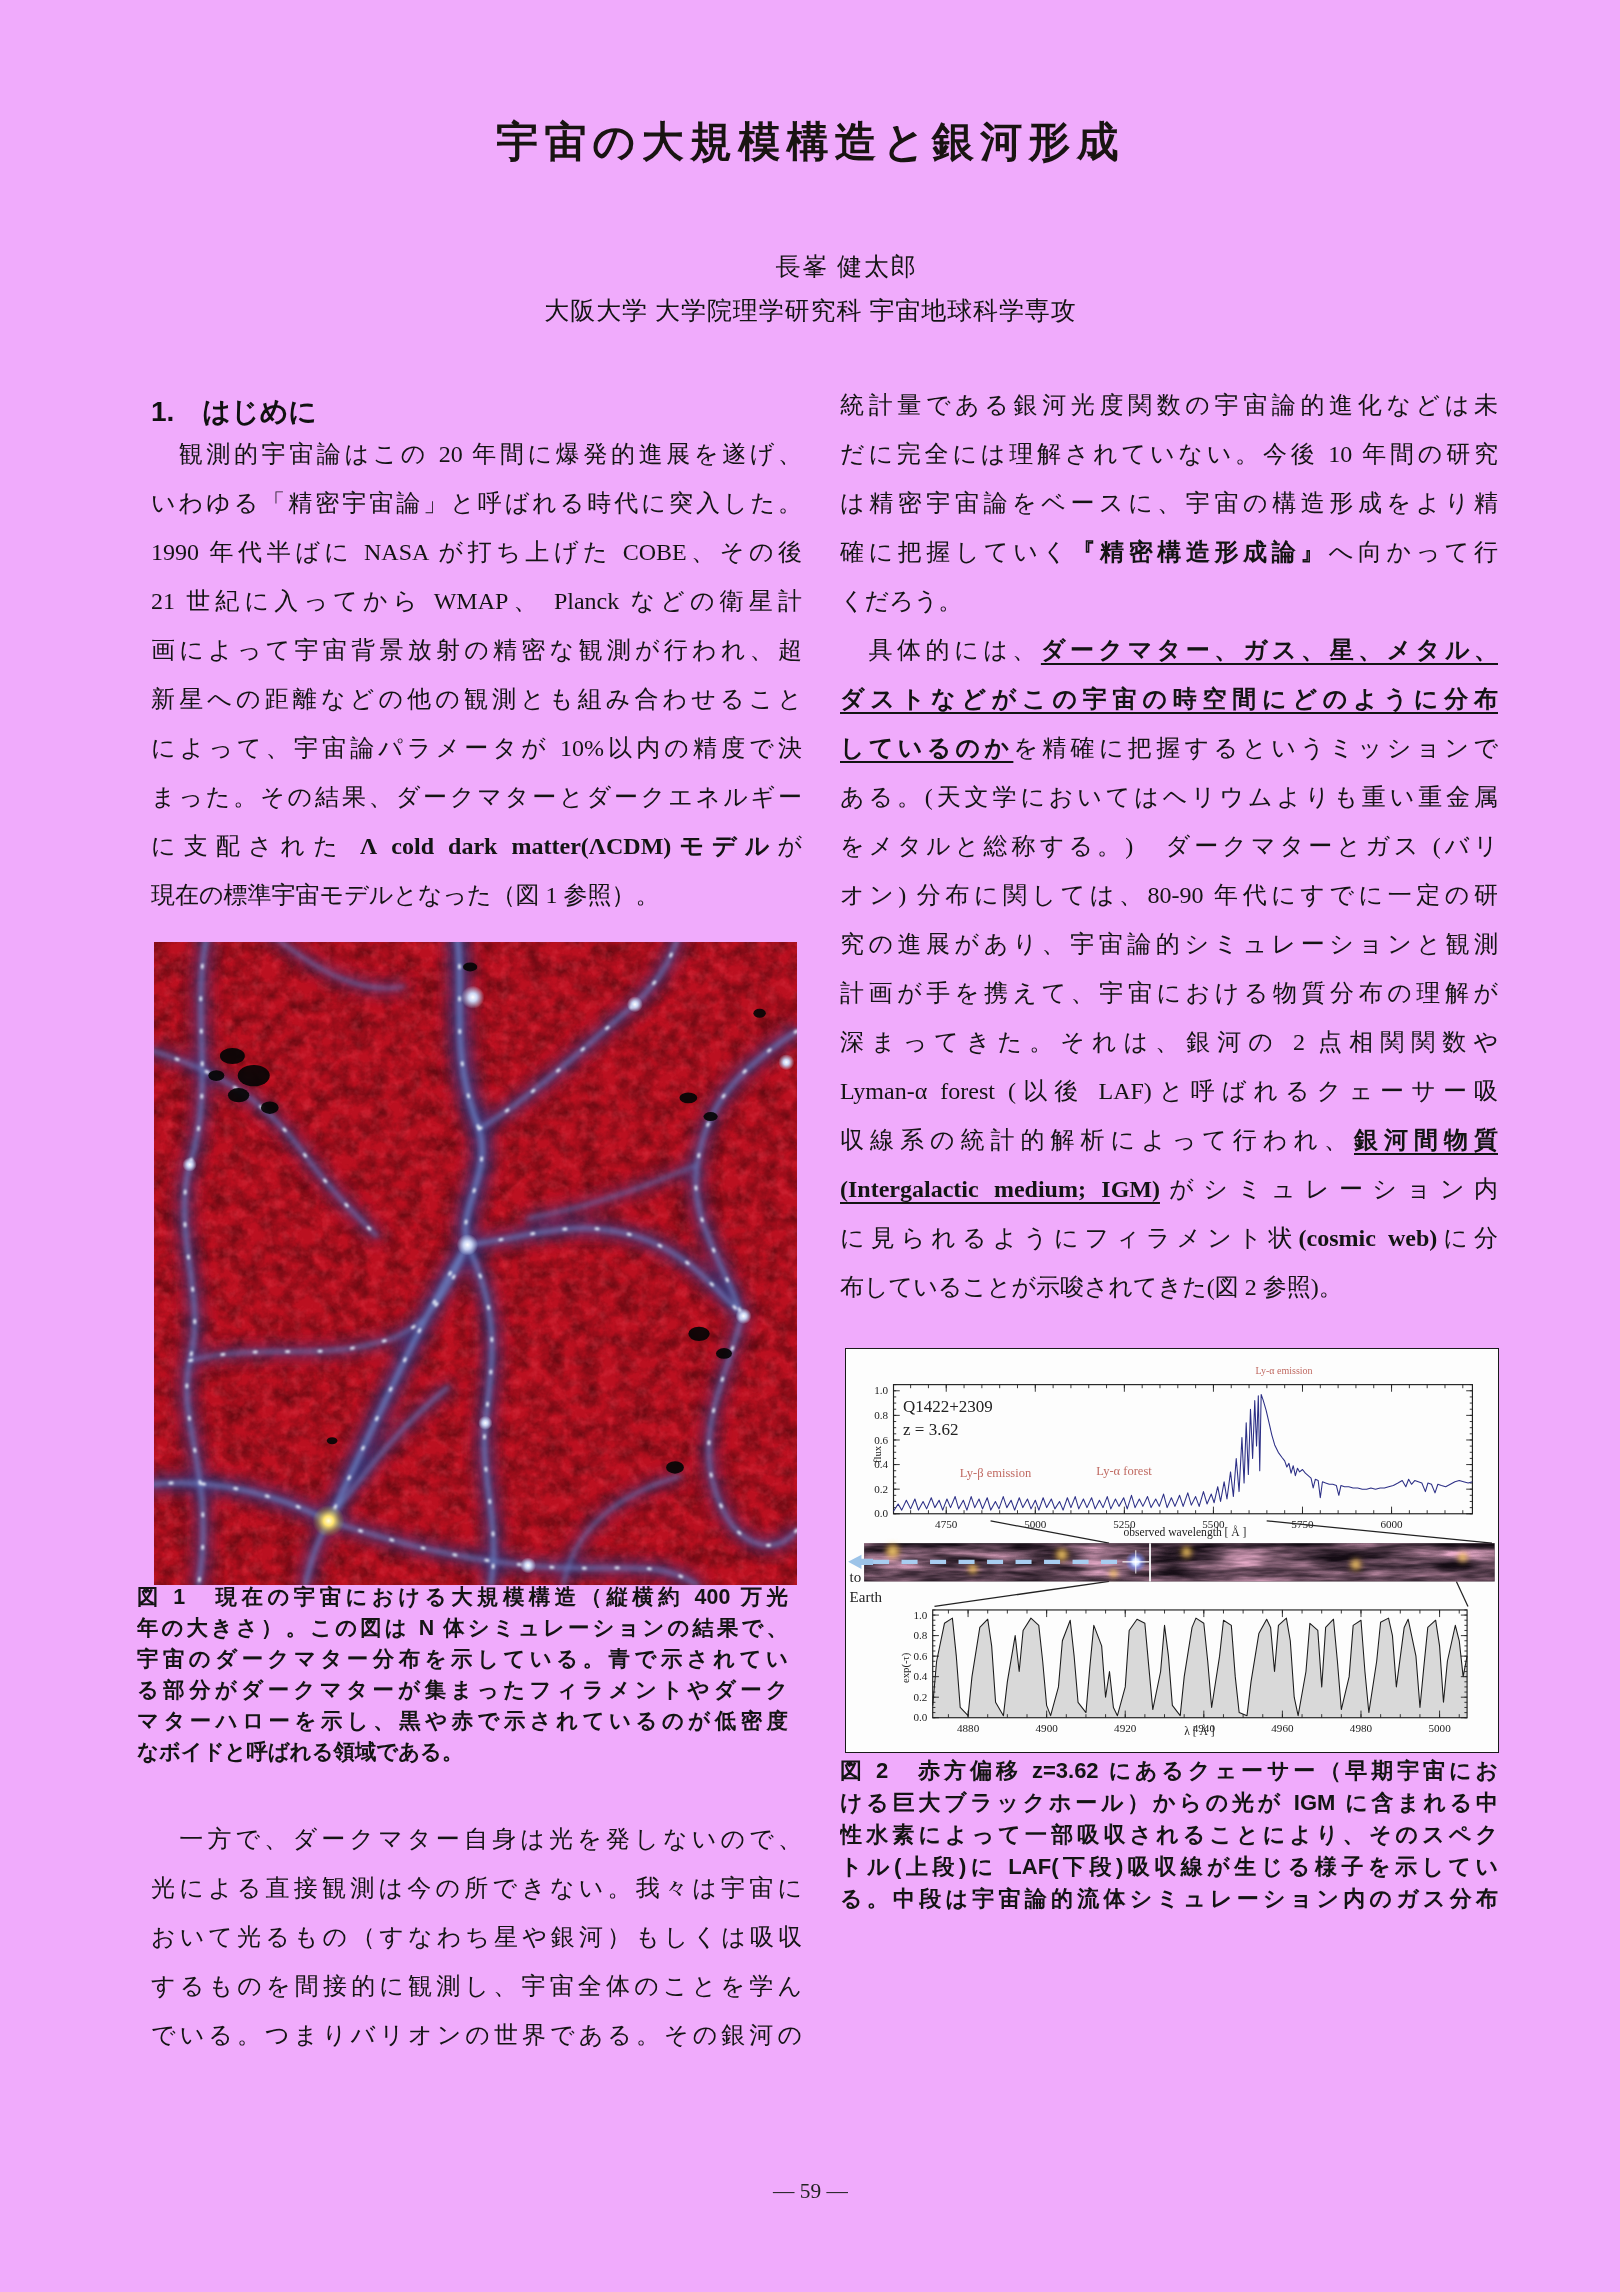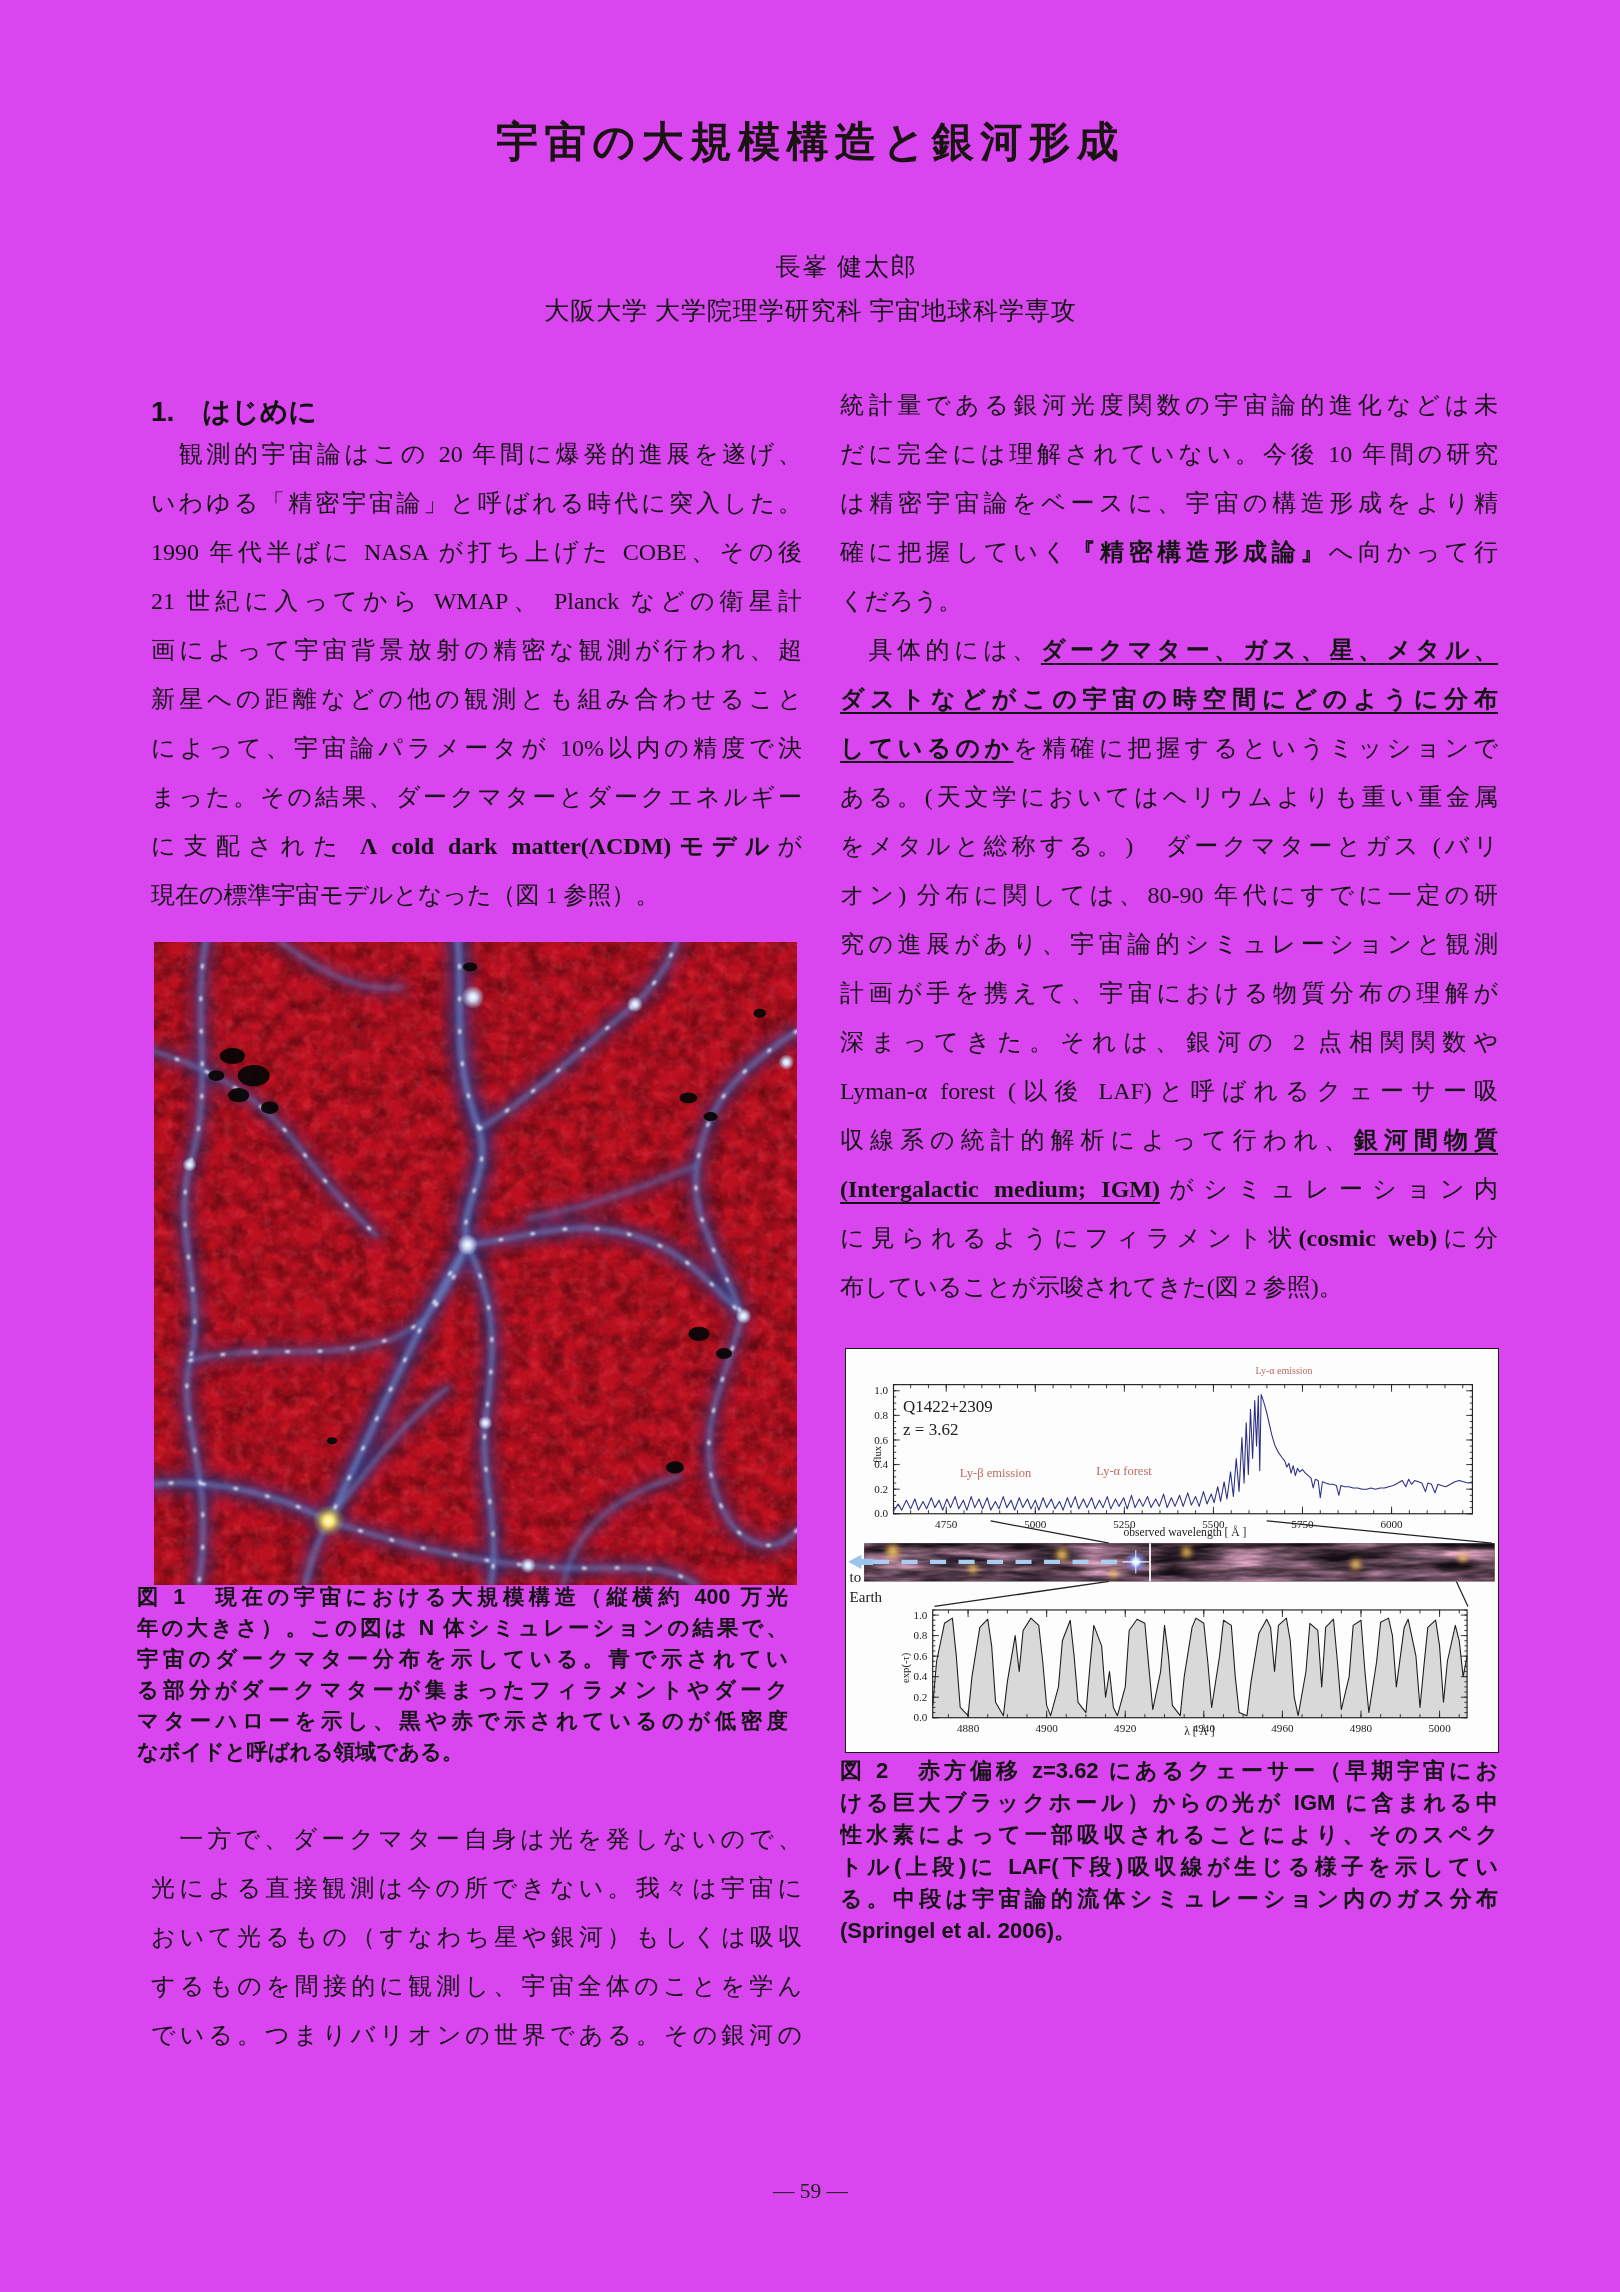--- a/index.html
+++ b/index.html
@@ -1,16 +1,16 @@
 <!DOCTYPE html>
 <html style="font-size:14.3px"><head>
 <meta charset="utf-8">
 <style>
   html,body{margin:0;padding:0;background:#ffffff;}
-  .page{position:relative;width:1621px;height:2293px;background:#d946ef;
+  .page{position:relative;width:1621px;height:2293px;background:#f0abfc;
         font-family:"Liberation Serif",serif;color:#141414;overflow:hidden;}
   .abs{position:absolute;}
   .paper-title{top:114px;left:0;width:1621px;text-align:center;
         font-family:"Liberation Sans",sans-serif;font-weight:bold;
         font-size:42px;letter-spacing:6.2px;color:#191412;}
   .author{top:250px;left:0;width:1621px;text-align:center;font-size:25px;letter-spacing:1.8px;padding-left:36px;}
   .affiliation{top:294px;left:0;width:1621px;text-align:center;font-size:25px;letter-spacing:0.9px;}
   .heading{font-family:"Liberation Sans",sans-serif;font-weight:bold;font-size:28px;color:#111;}
   .col-lines .ln{height:49px;line-height:49px;font-size:24px;
         text-align:justify;text-align-last:justify;white-space:nowrap;overflow:hidden;}
@@ -566,19 +566,18 @@
     <div class="ov vrt" style="left:53px;top:334px;font-size:10.7px;">exp(-τ)</div>
     <div class="ov" style="left:86px;top:376px;width:535px;text-align:center;font-size:11.6px;">λ [ Å ]</div>
   </div>
 
   <div class="abs cap cap2" style="left:840px;top:1755px;width:658px;">
       <div class="ln"><span>図 2　赤方偏移 z=3.62 にあるクェーサー（早期宇宙にお</span></div>
       <div class="ln"><span>ける巨大ブラックホール）からの光が IGM に含まれる中</span></div>
       <div class="ln"><span>性水素によって一部吸収されることにより、そのスペク</span></div>
       <div class="ln"><span>トル(上段)に LAF(下段)吸収線が生じる様子を示してい</span></div>
       <div class="ln"><span>る。中段は宇宙論的流体シミュレーション内のガス分布</span></div>
-      <div class="ln end"><span>(Springel et al. 2006)。</span></div>
     </div>
 
   <div class="abs footer">— 59 —</div>
 
 </div>
 
 
 </body></html>

